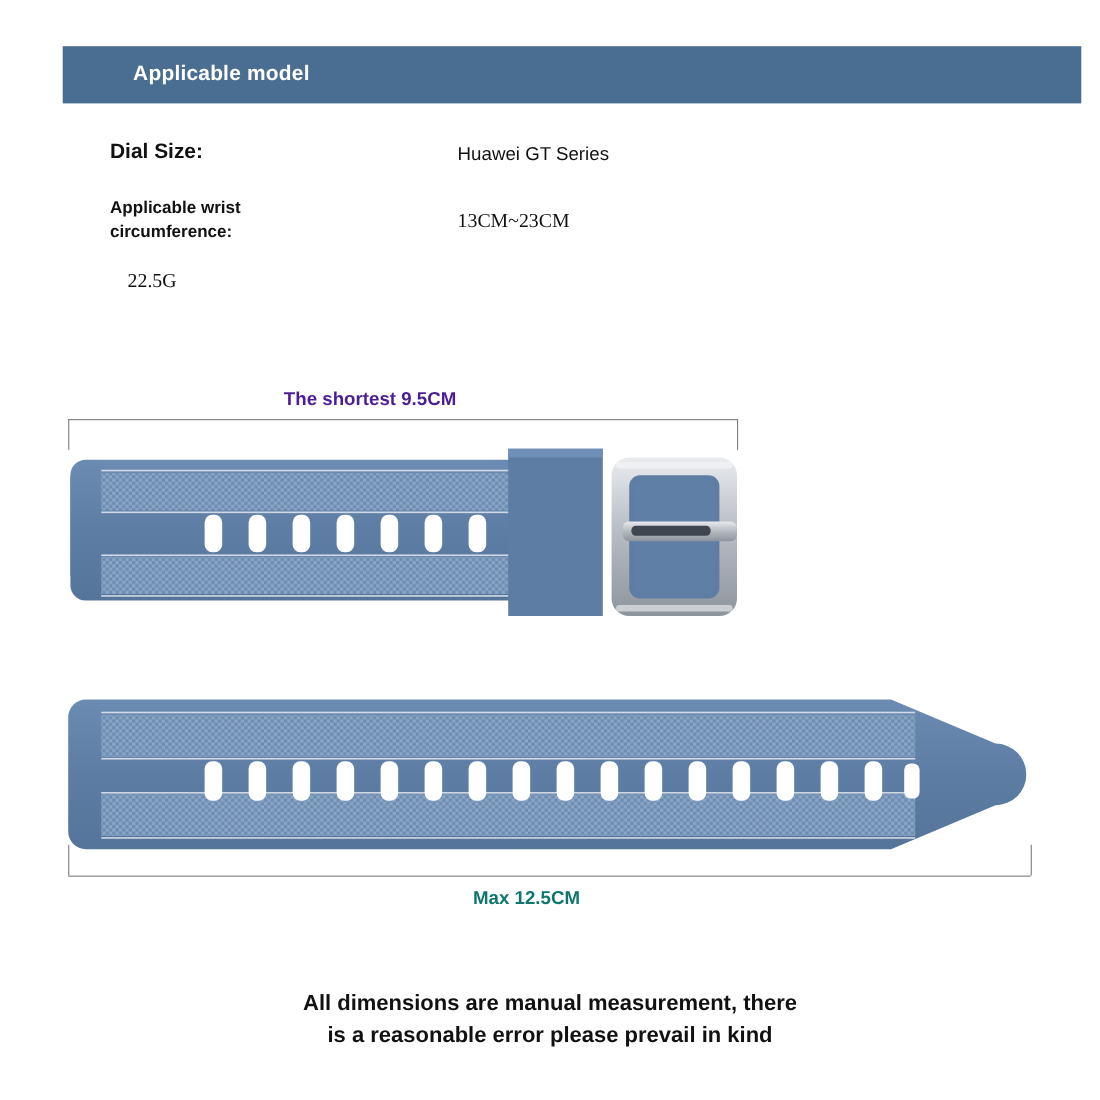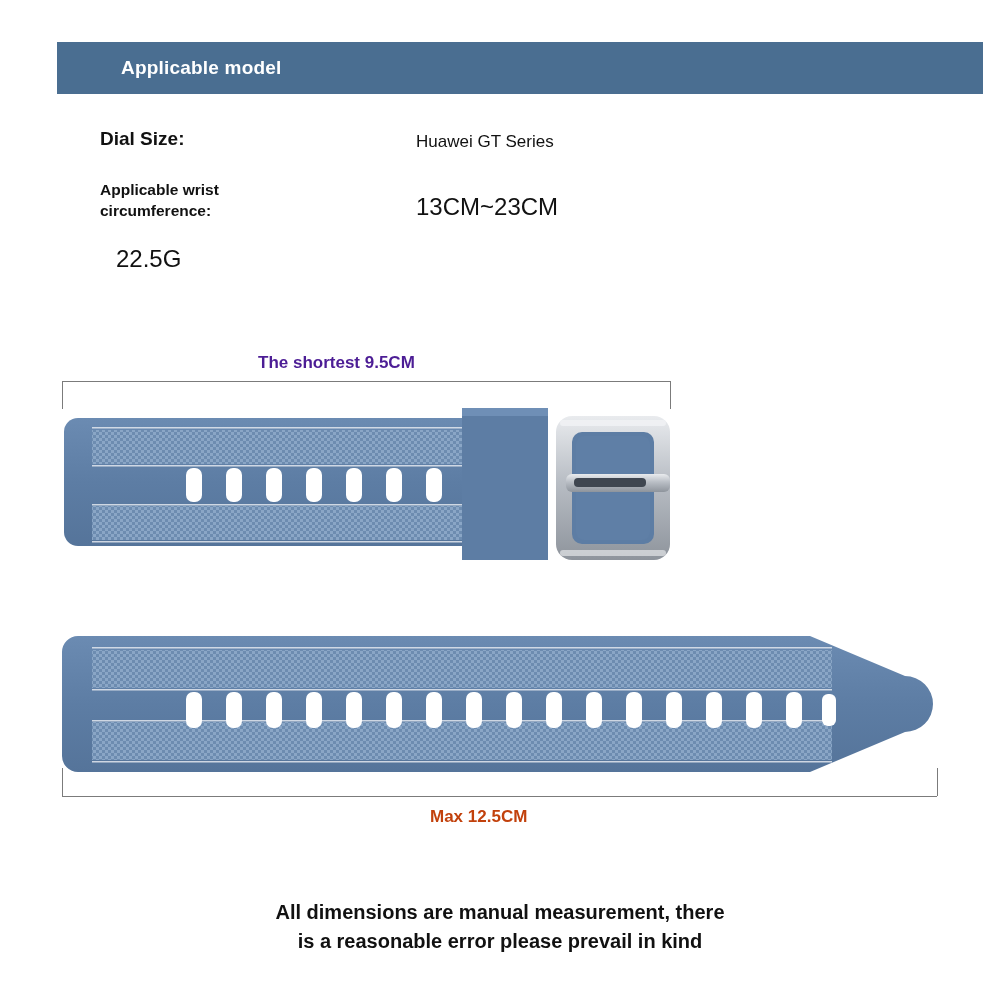--- a/index.html
+++ b/index.html
@@ -45,21 +45,21 @@
 
   
   .spec {
     position: absolute;
     left: 100px;
     top: 126px;
     width: 700px;
   }
   .spec-row {
     display: flex;
-    align-items: flex-end;
+    align-items: center;
     margin-bottom: 16px;
   }
   .spec-label {
     width: 300px;
     display: flex;
     align-items: baseline;
   }
   .spec-label .main {
     font-size: 19px;
     font-weight: bold;
@@ -77,43 +77,44 @@
     font-weight: bold;
     max-width: 190px;
   }
   .spec-value {
     font-size: 17px;
     color: #111;
     padding-top: 2px;
     margin-left: 16px;
   }
   .spec-value.big {
-    font-size: 24px;
+    font-size: 18px;
     font-weight: normal;
     padding-top: 0;
+    font-family: Liberation Serif, serif;
   }
   .row1 { margin-bottom: 28px; }
   .row2 { margin-bottom: 24px; }
 
   
   .caption-top {
     position: absolute;
     left: 258px;
     top: 353px;
     font-size: 17px;
     font-weight: bold;
     color: #4c1d95;
   }
   .caption-bottom {
     position: absolute;
     left: 430px;
     top: 807px;
     font-size: 17px;
     font-weight: bold;
-    color: #c2410c;
+    color: #0f766e;
   }
 
   
   .measure {
     position: absolute;
     background: #7b7b7b;
   }
   .mline-h { height: 1px; }
   .mline-v { width: 1px; }
 

